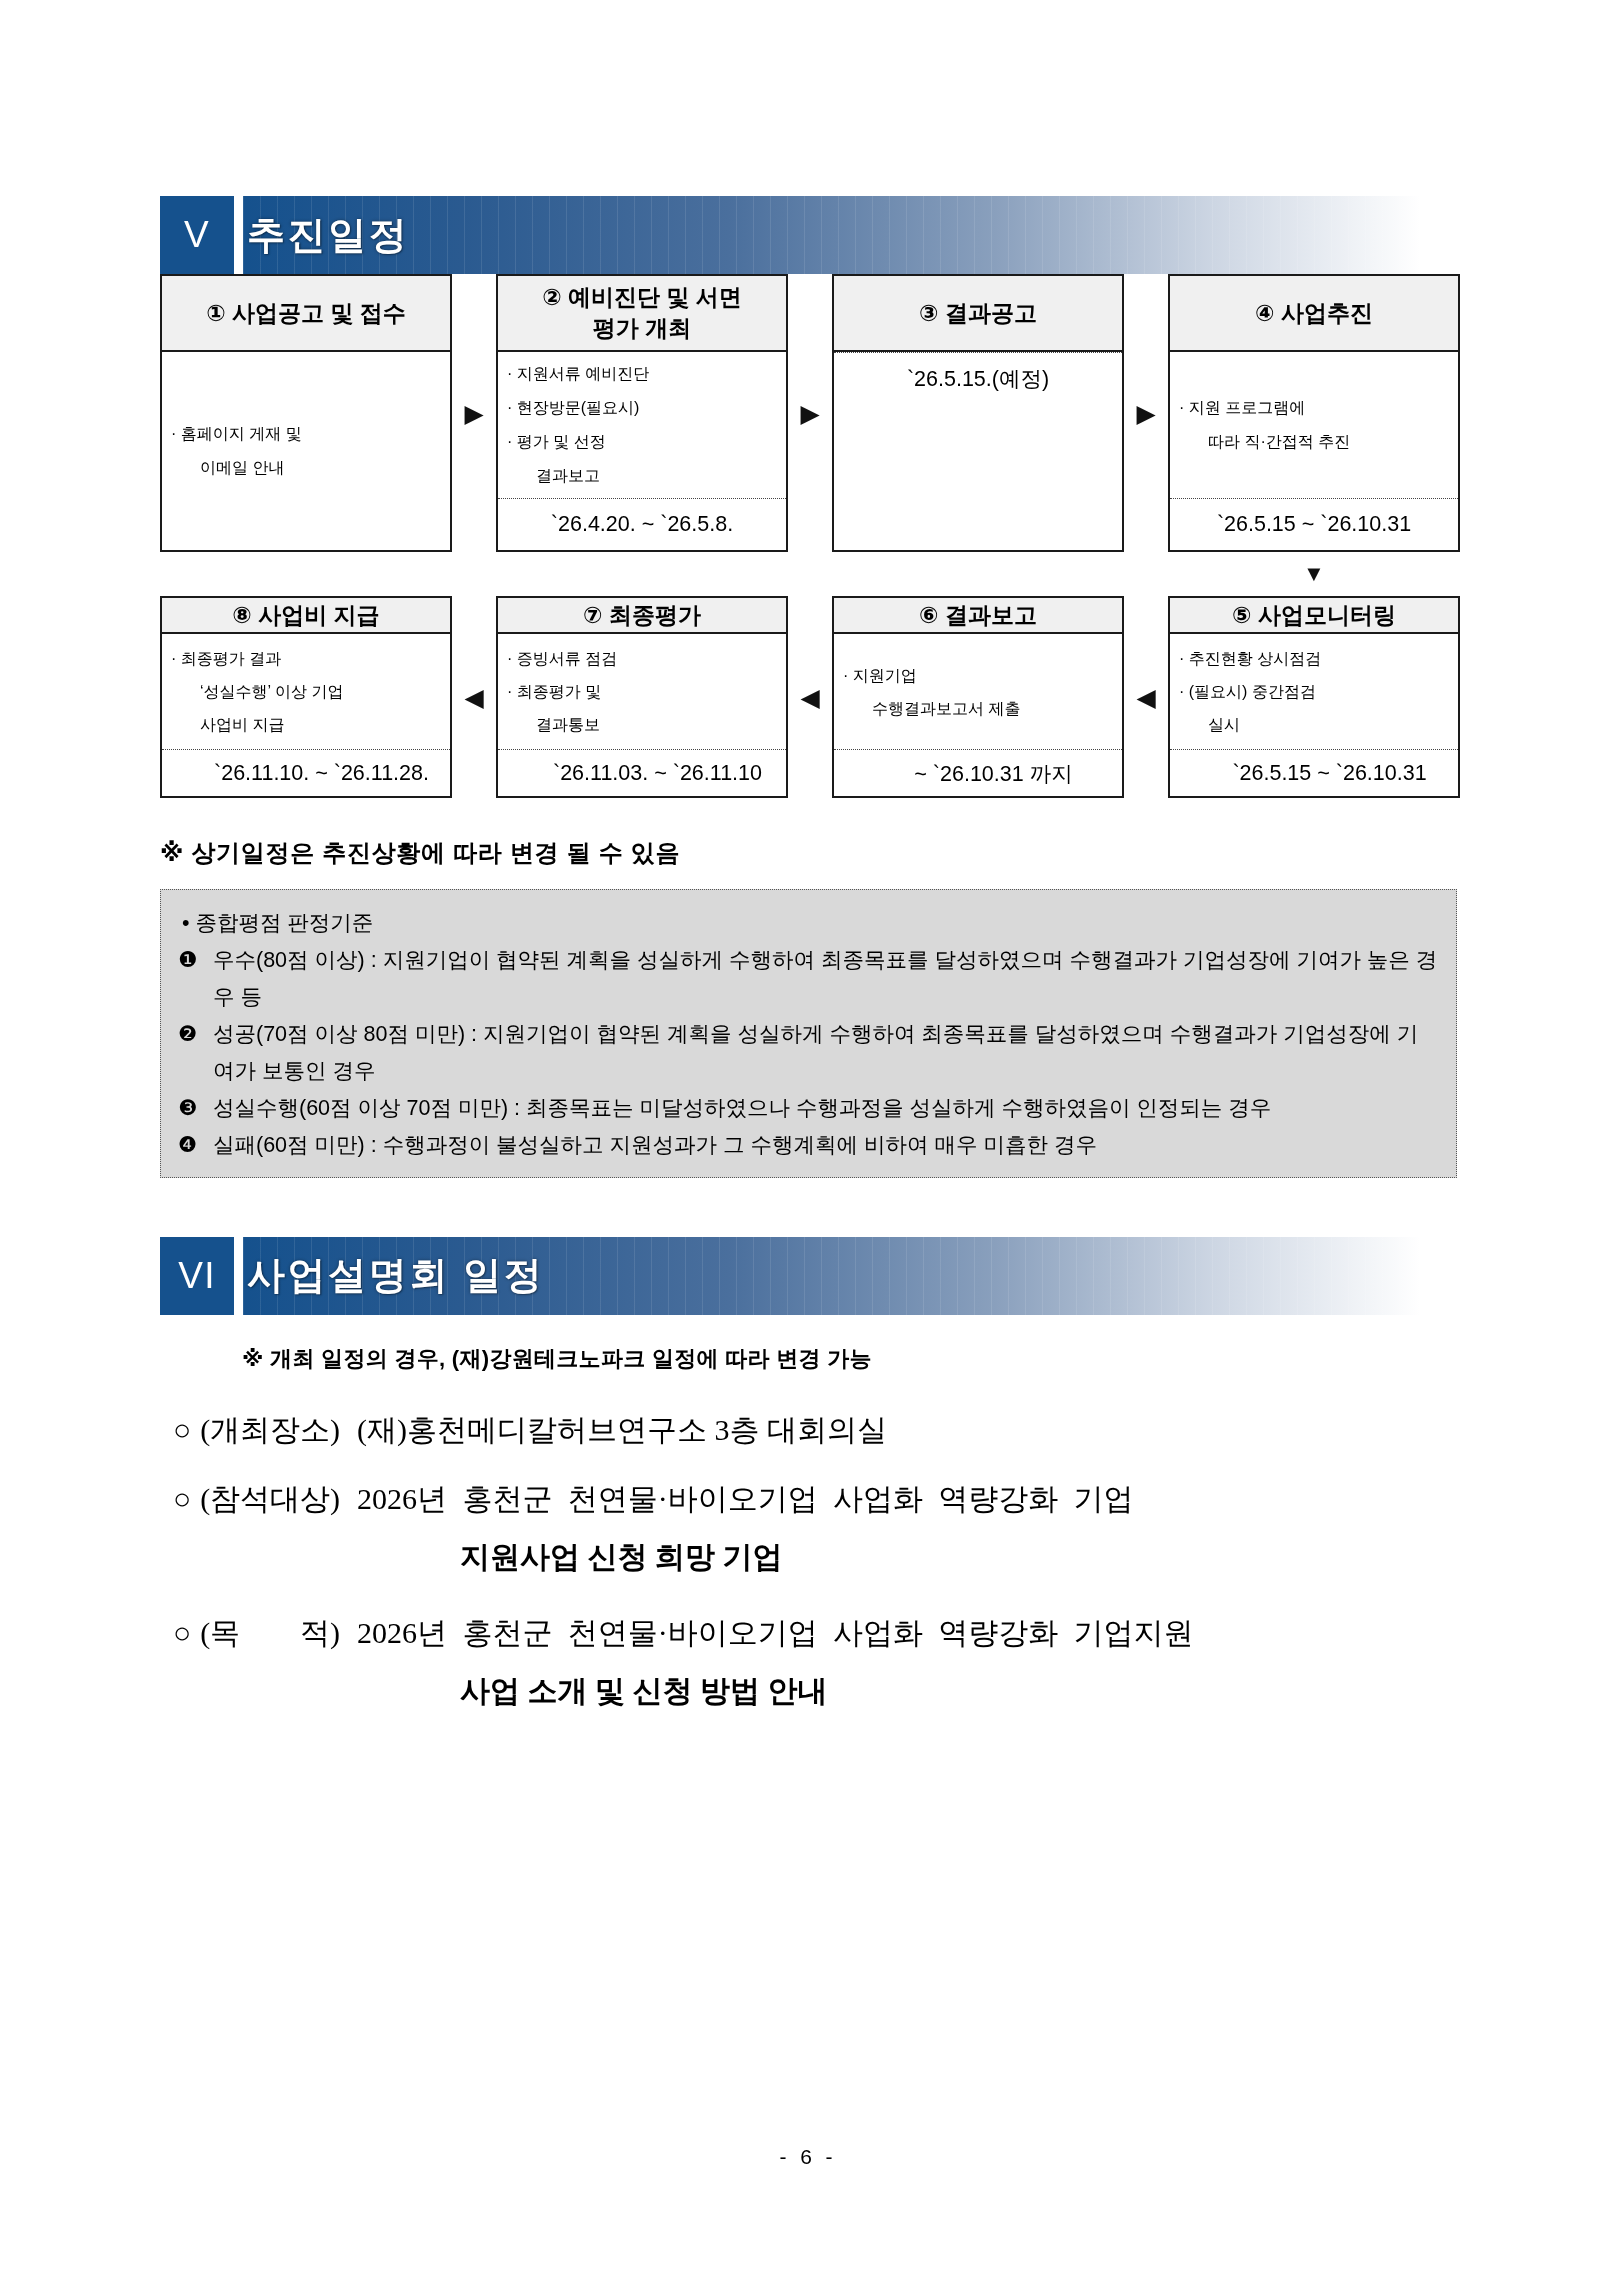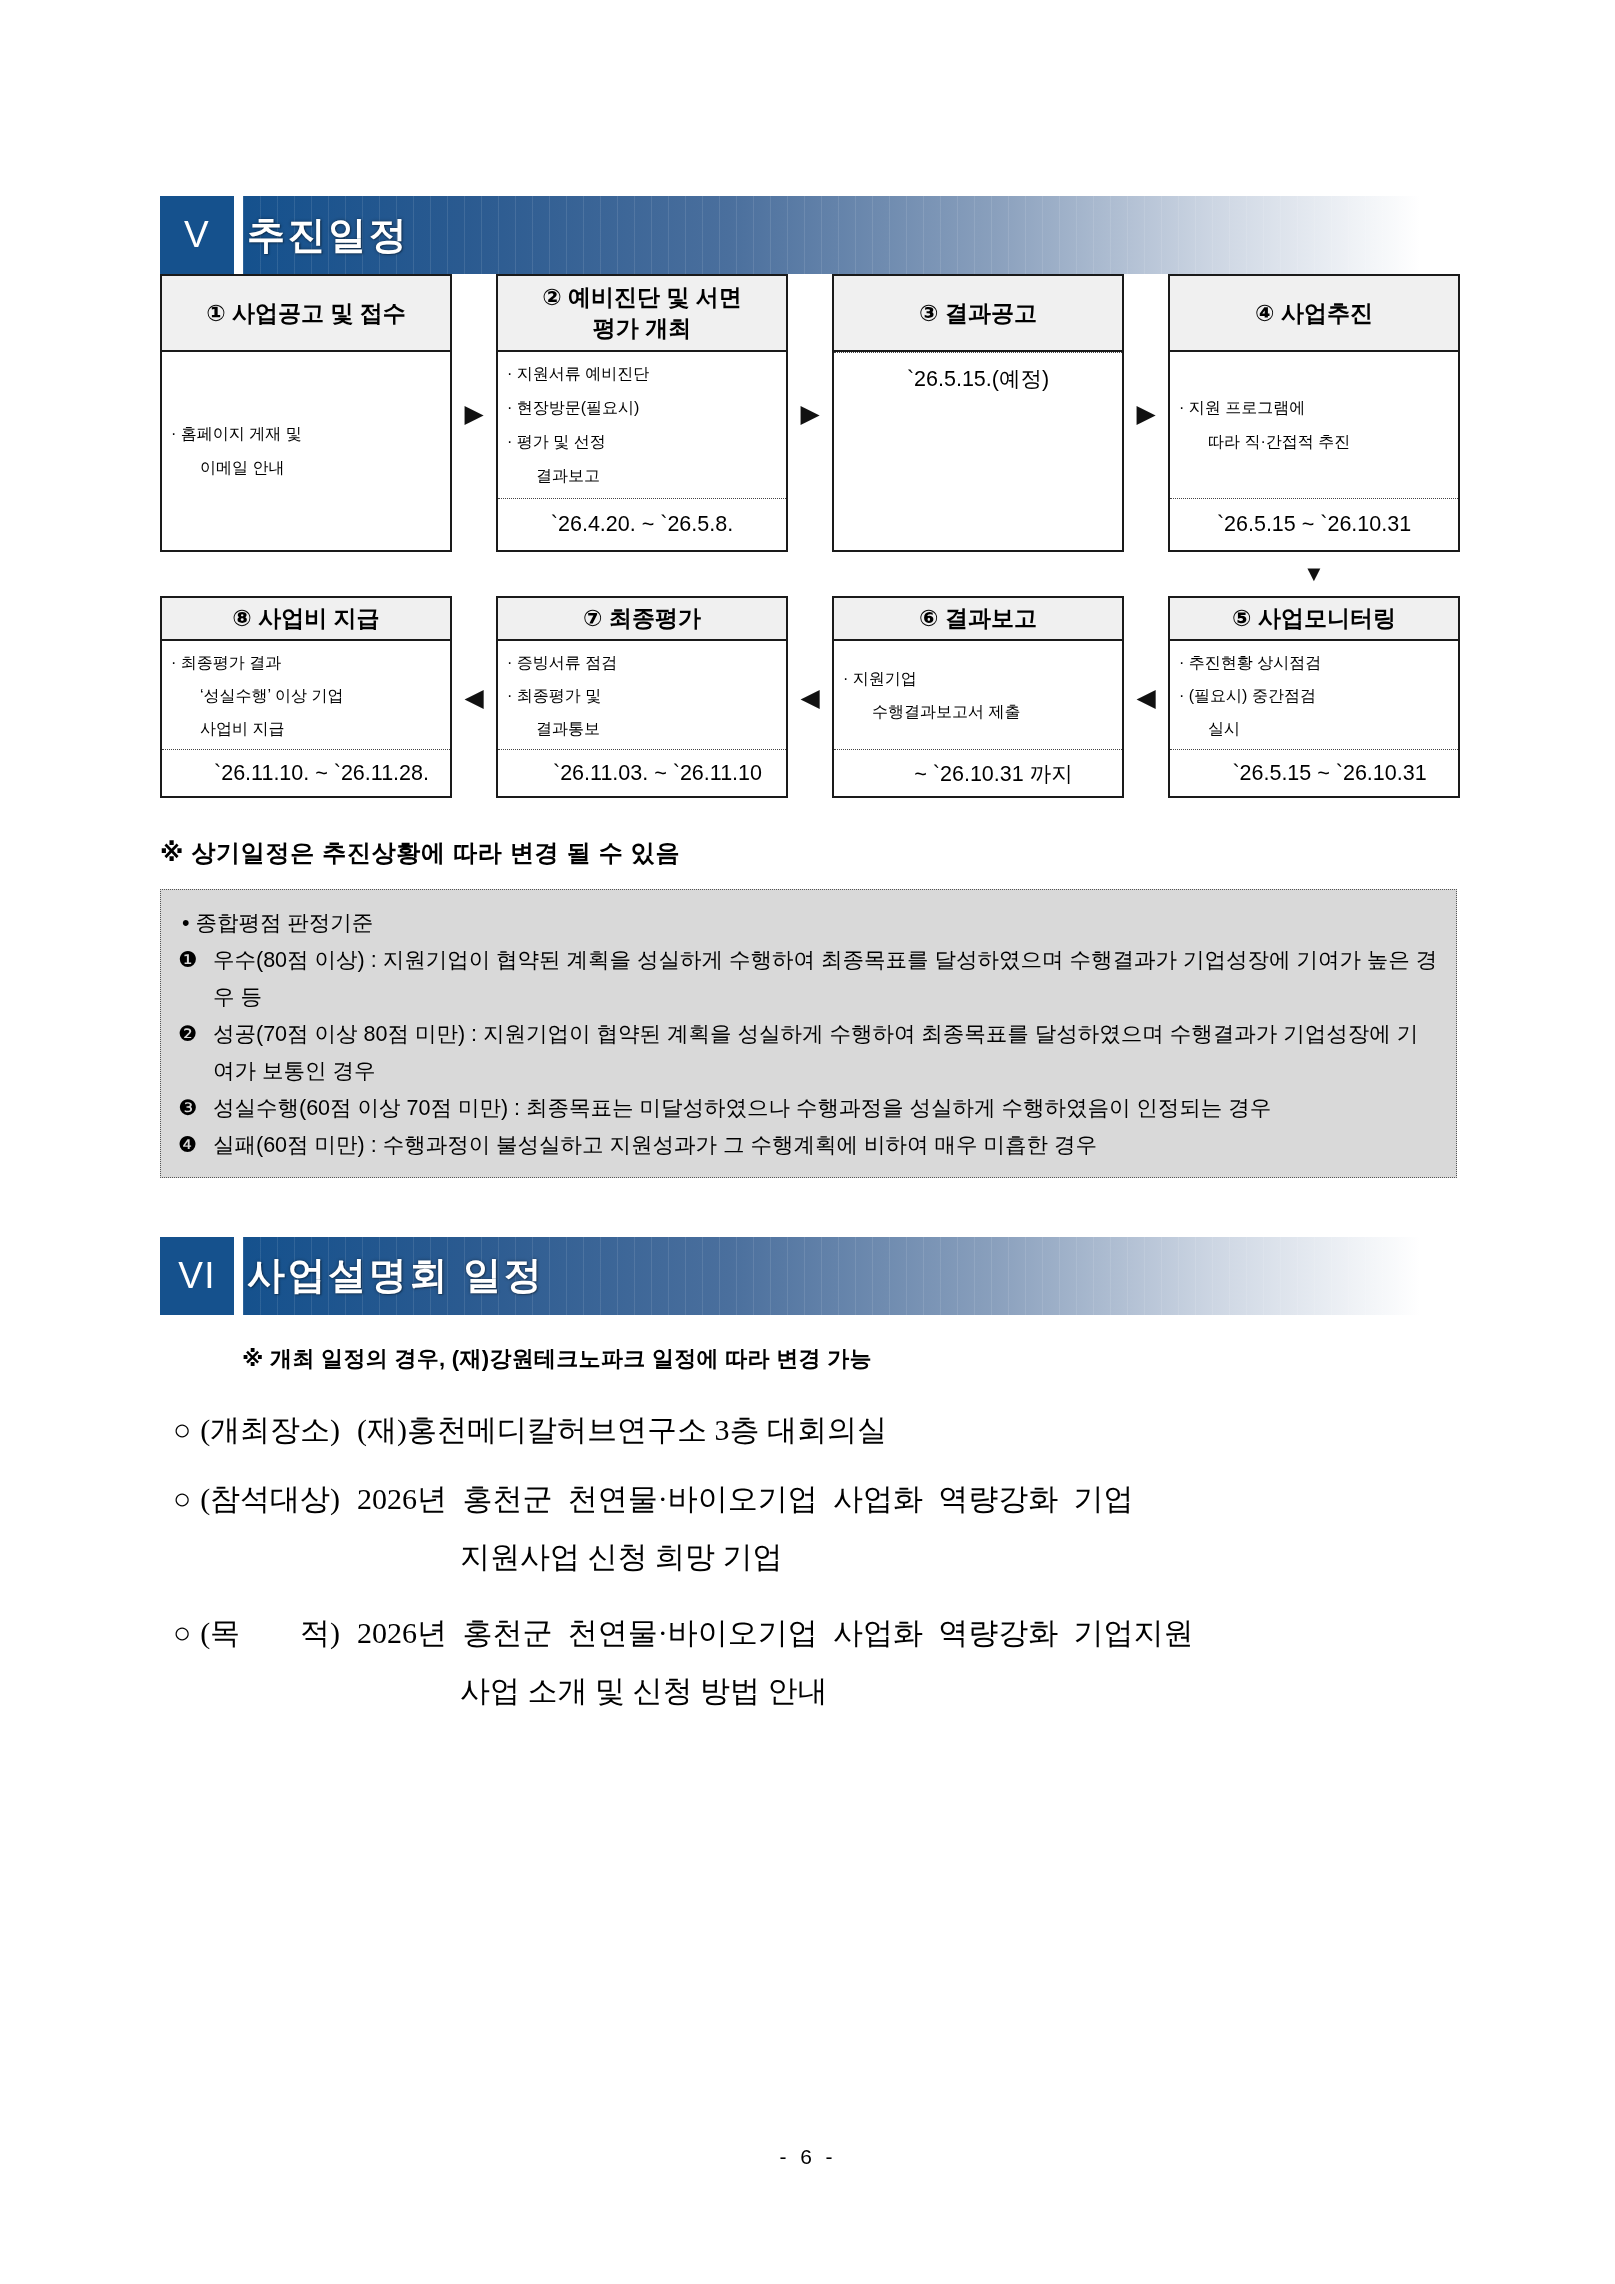--- a/index.html
+++ b/index.html
@@ -31,21 +31,21 @@
   .flow { display:grid; grid-template-columns:292px 44px 292px 44px 292px 44px 292px; }
   .fbox { border:2px solid #1a1a1a; background:#fff; display:flex; flex-direction:column; }
   .row-top .fbox { height:278px; }
   .row-bottom .fbox { height:202px; }
   .fhead {
     background:#f0f0f0; border-bottom:2px solid #1a1a1a;
     display:flex; align-items:center; justify-content:center; text-align:center;
     font-weight:bold; font-size:23px; line-height:31px;
   }
   .row-top .fhead { height:76px; }
-  .row-bottom .fhead { height:43px; }
+  .row-bottom .fhead { height:36px; }
   .head-narrow { padding:0 37px; }
   .fbody { flex:1; display:flex; flex-direction:column; justify-content:center; padding:0 9px; font-size:16px; overflow:hidden; }
   .row-top .fbody .ln { line-height:34px; }
   .row-bottom .fbody .ln { line-height:33px; }
   .ln { white-space:nowrap; }
   .ln.cont { padding-left:29px; }
   .fdate {
     border-top:1.3px dotted #444; display:flex; align-items:center; justify-content:center;
     font-size:21.5px; letter-spacing:0px;
   }
@@ -66,21 +66,21 @@
   .crit-text { flex:1; }
 
   
   .vi-header { margin-top:59px; }
   .bullets { font-family:"Liberation Serif","DejaVu Serif",serif; font-size:30px; margin-left:13px; }
   .bullet { margin-top:36px; line-height:40px; }
   .b-first { margin-top:31px; }
   .b-label { margin-right:17px; }
   .b-marker { margin-right:9px; }
   .b-line1.sp { word-spacing:7.8px; }
-  .b-cont { padding-left:287px; margin-top:18px; white-space:nowrap; }
+  .b-cont { padding-left:287px; margin-top:18px; white-space:nowrap;font-weight:bold; }
   .sub-note {
     font-family:"Liberation Sans","DejaVu Sans",sans-serif;
     font-size:22px; font-weight:bold; padding-left:69px; margin-top:29px; letter-spacing:0.3px;
   }
 
   .page-num {
     position:absolute; top:2145px; left:0; width:100%;
     text-align:center; font-size:21px; letter-spacing:3.9px;
   }
 </style>

